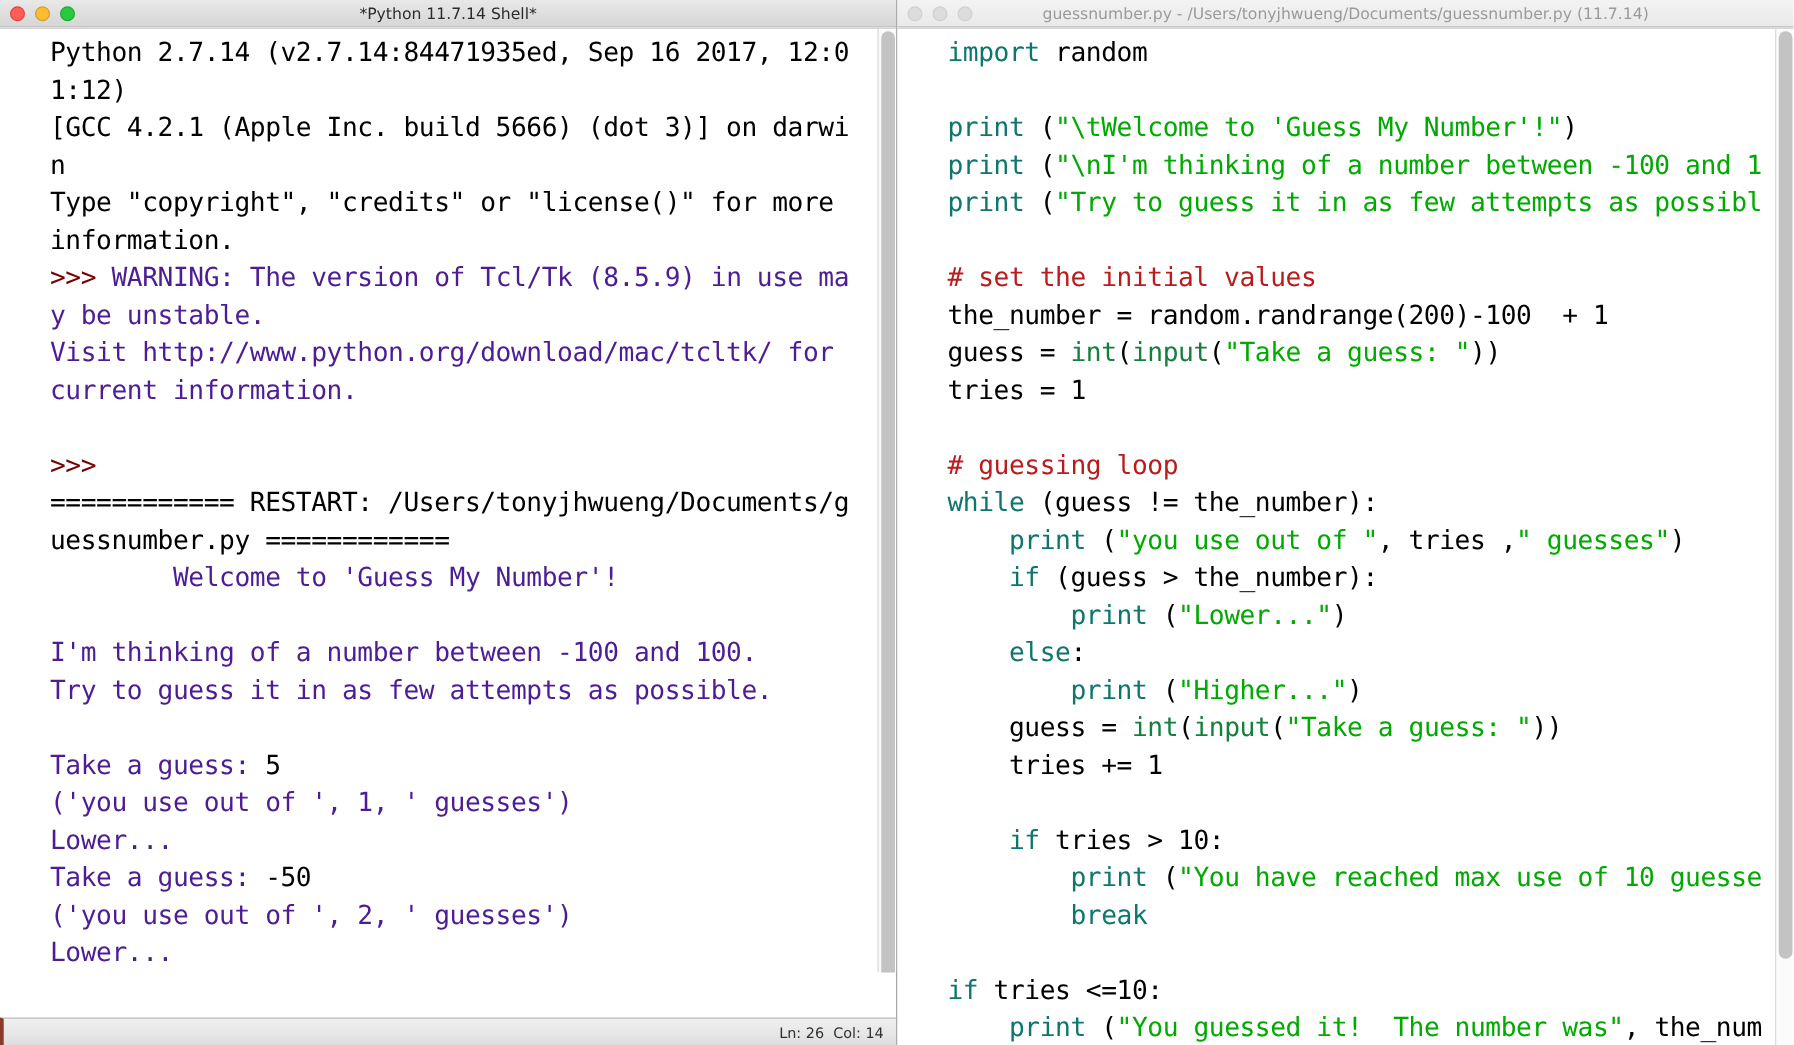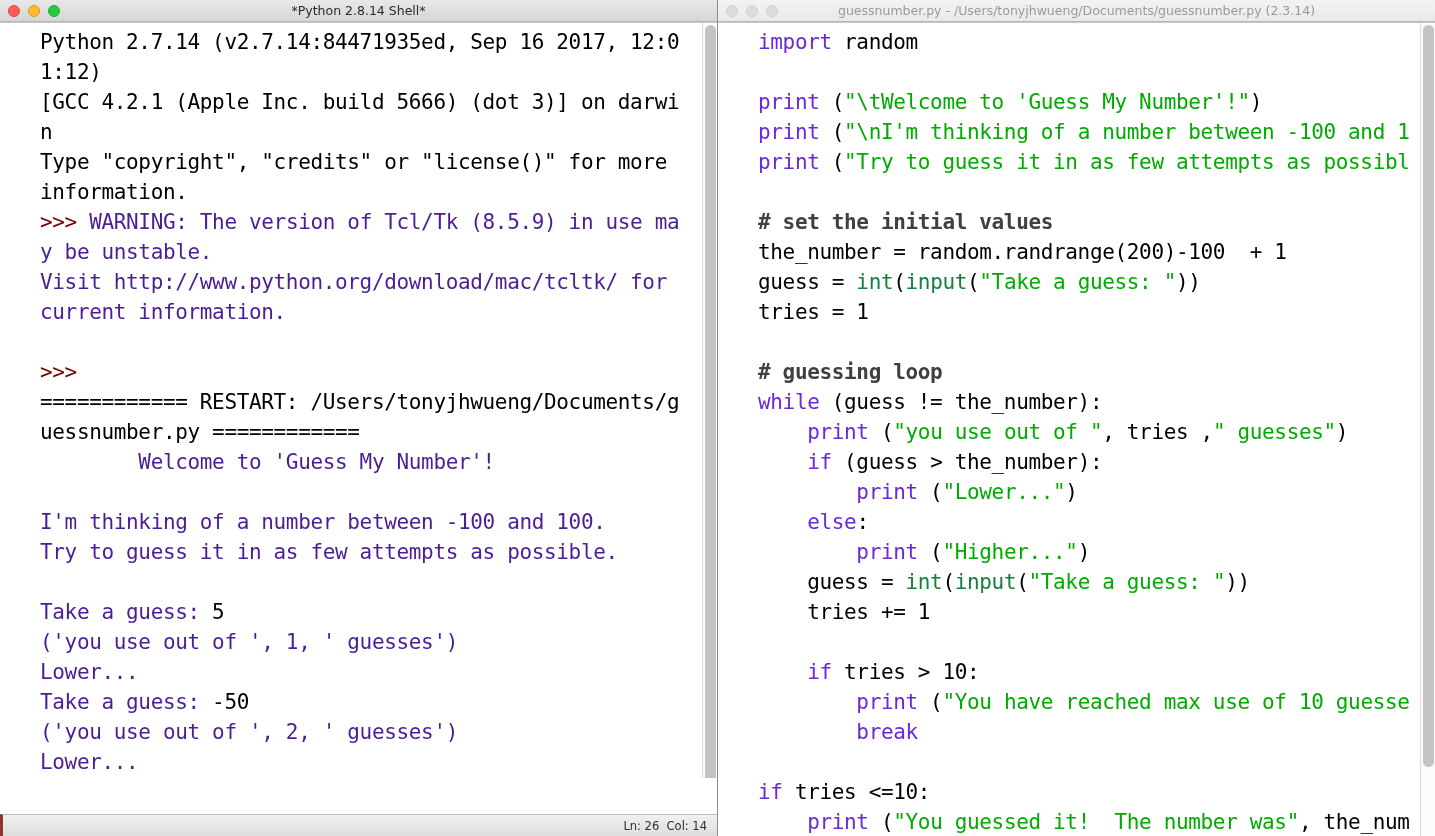--- a/index.html
+++ b/index.html
@@ -91,23 +91,23 @@
     line-height: 30px;
     white-space: pre;
     letter-spacing: -0.35px;
     color: #000000;
     margin-left: 36px;
   }
   .code .ln { display: block; height: 30px; white-space: pre; }
 
   
   .c-black   { color: #000000; }
-  .c-kw      { color: #6d28d9; }   
+  .c-kw      { color: #0f766e; }   
   .c-str     { color: #00aa00; }   
-  .c-cmt     { color: #404040; font-weight: bold; }   
+  .c-cmt     { color: #b91c1c; }   
   .c-builtin { color: #15803d; }   
   .c-stdout  { color: #4c1d95; }   
   .c-prompt  { color: #770000; }   
 
   
   .vscroll {
     position: absolute;
     top: 0; right: 0;
     width: 15px;
     height: 100%;
@@ -146,21 +146,21 @@
 <div id="desktop">
 
   <div class="window left">
 
     <div class="titlebar active">
       <div class="lights">
         <span class="light close"></span>
         <span class="light min"></span>
         <span class="light max"></span>
       </div>
-      <div class="title-text active">*Python 2.8.14 Shell*</div>
+      <div class="title-text active">*Python 11.7.14 Shell*</div>
     </div>
 
     <div class="textarea-wrap">
       <div class="code" id="shell-code"><span class="ln"><span class="c-black">Python 2.7.14 (v2.7.14:84471935ed, Sep 16 2017, 12:0</span></span><span class="ln"><span class="c-black">1:12)</span></span><span class="ln"><span class="c-black">[GCC 4.2.1 (Apple Inc. build 5666) (dot 3)] on darwi</span></span><span class="ln"><span class="c-black">n</span></span><span class="ln"><span class="c-black">Type "copyright", "credits" or "license()" for more</span></span><span class="ln"><span class="c-black">information.</span></span><span class="ln"><span class="c-prompt">&gt;&gt;&gt; </span><span class="c-stdout">WARNING: The version of Tcl/Tk (8.5.9) in use ma</span></span><span class="ln"><span class="c-stdout">y be unstable.</span></span><span class="ln"><span class="c-stdout">Visit http://www.python.org/download/mac/tcltk/ for</span></span><span class="ln"><span class="c-stdout">current information.</span></span><span class="ln"><span class="c-black"></span></span><span class="ln"><span class="c-prompt">&gt;&gt;&gt;</span></span><span class="ln"><span class="c-black">============ RESTART: /Users/tonyjhwueng/Documents/g</span></span><span class="ln"><span class="c-black">uessnumber.py ============</span></span><span class="ln"><span class="c-stdout">        Welcome to 'Guess My Number'!</span></span><span class="ln"><span class="c-black"></span></span><span class="ln"><span class="c-stdout">I'm thinking of a number between -100 and 100.</span></span><span class="ln"><span class="c-stdout">Try to guess it in as few attempts as possible.</span></span><span class="ln"><span class="c-black"></span></span><span class="ln"><span class="c-stdout">Take a guess: </span><span class="c-black">5</span></span><span class="ln"><span class="c-stdout">('you use out of ', 1, ' guesses')</span></span><span class="ln"><span class="c-stdout">Lower...</span></span><span class="ln"><span class="c-stdout">Take a guess: </span><span class="c-black">-50</span></span><span class="ln"><span class="c-stdout">('you use out of ', 2, ' guesses')</span></span><span class="ln"><span class="c-stdout">Lower...</span></span><span class="ln"><span class="c-stdout">Take a guess: </span><span class="c-black">-80</span></span><span class="ln"><span class="c-stdout">('you use out of ', 3, ' guesses')</span></span></div>
       <div class="vscroll">
         <div class="vthumb" style="top:2px; height:768px;"></div>
       </div>
     </div>
 
     <div class="statusbar">
@@ -169,21 +169,21 @@
   </div>
 
   <div class="window right">
 
     <div class="titlebar inactive">
       <div class="lights">
         <span class="light dim"></span>
         <span class="light dim"></span>
         <span class="light dim"></span>
       </div>
-      <div class="title-text inactive">guessnumber.py - /Users/tonyjhwueng/Documents/guessnumber.py (2.3.14)</div>
+      <div class="title-text inactive">guessnumber.py - /Users/tonyjhwueng/Documents/guessnumber.py (11.7.14)</div>
     </div>
 
     <div class="textarea-wrap">
       <div class="code" id="editor-code"><span class="ln"><span class="c-kw">import</span><span class="c-black"> random</span></span><span class="ln"><span class="c-black"></span></span><span class="ln"><span class="c-kw">print</span><span class="c-black"> (</span><span class="c-str">"\tWelcome to 'Guess My Number'!"</span><span class="c-black">)</span></span><span class="ln"><span class="c-kw">print</span><span class="c-black"> (</span><span class="c-str">"\nI'm thinking of a number between -100 and 1</span></span><span class="ln"><span class="c-kw">print</span><span class="c-black"> (</span><span class="c-str">"Try to guess it in as few attempts as possibl</span></span><span class="ln"><span class="c-black"></span></span><span class="ln"><span class="c-cmt"># set the initial values</span></span><span class="ln"><span class="c-black">the_number = random.randrange(200)-100  + 1</span></span><span class="ln"><span class="c-black">guess = </span><span class="c-builtin">int</span><span class="c-black">(</span><span class="c-builtin">input</span><span class="c-black">(</span><span class="c-str">"Take a guess: "</span><span class="c-black">))</span></span><span class="ln"><span class="c-black">tries = 1</span></span><span class="ln"><span class="c-black"></span></span><span class="ln"><span class="c-cmt"># guessing loop</span></span><span class="ln"><span class="c-kw">while</span><span class="c-black"> (guess != the_number):</span></span><span class="ln"><span class="c-black">    </span><span class="c-kw">print</span><span class="c-black"> (</span><span class="c-str">"you use out of "</span><span class="c-black">, tries ,</span><span class="c-str">" guesses"</span><span class="c-black">)</span></span><span class="ln"><span class="c-black">    </span><span class="c-kw">if</span><span class="c-black"> (guess &gt; the_number):</span></span><span class="ln"><span class="c-black">        </span><span class="c-kw">print</span><span class="c-black"> (</span><span class="c-str">"Lower..."</span><span class="c-black">)</span></span><span class="ln"><span class="c-black">    </span><span class="c-kw">else</span><span class="c-black">:</span></span><span class="ln"><span class="c-black">        </span><span class="c-kw">print</span><span class="c-black"> (</span><span class="c-str">"Higher..."</span><span class="c-black">)</span></span><span class="ln"><span class="c-black">    guess = </span><span class="c-builtin">int</span><span class="c-black">(</span><span class="c-builtin">input</span><span class="c-black">(</span><span class="c-str">"Take a guess: "</span><span class="c-black">))</span></span><span class="ln"><span class="c-black">    tries += 1</span></span><span class="ln"><span class="c-black"></span></span><span class="ln"><span class="c-black">    </span><span class="c-kw">if</span><span class="c-black"> tries &gt; 10:</span></span><span class="ln"><span class="c-black">        </span><span class="c-kw">print</span><span class="c-black"> (</span><span class="c-str">"You have reached max use of 10 guesse</span></span><span class="ln"><span class="c-black">        </span><span class="c-kw">break</span></span><span class="ln"><span class="c-black"></span></span><span class="ln"><span class="c-kw">if</span><span class="c-black"> tries &lt;=10:</span></span><span class="ln"><span class="c-black">    </span><span class="c-kw">print</span><span class="c-black"> (</span><span class="c-str">"You guessed it!  The number was"</span><span class="c-black">, the_num</span></span></div>
       <div class="vscroll">
         <div class="vthumb" style="top:2px; height:742px;"></div>
       </div>
     </div>
 
   </div>

